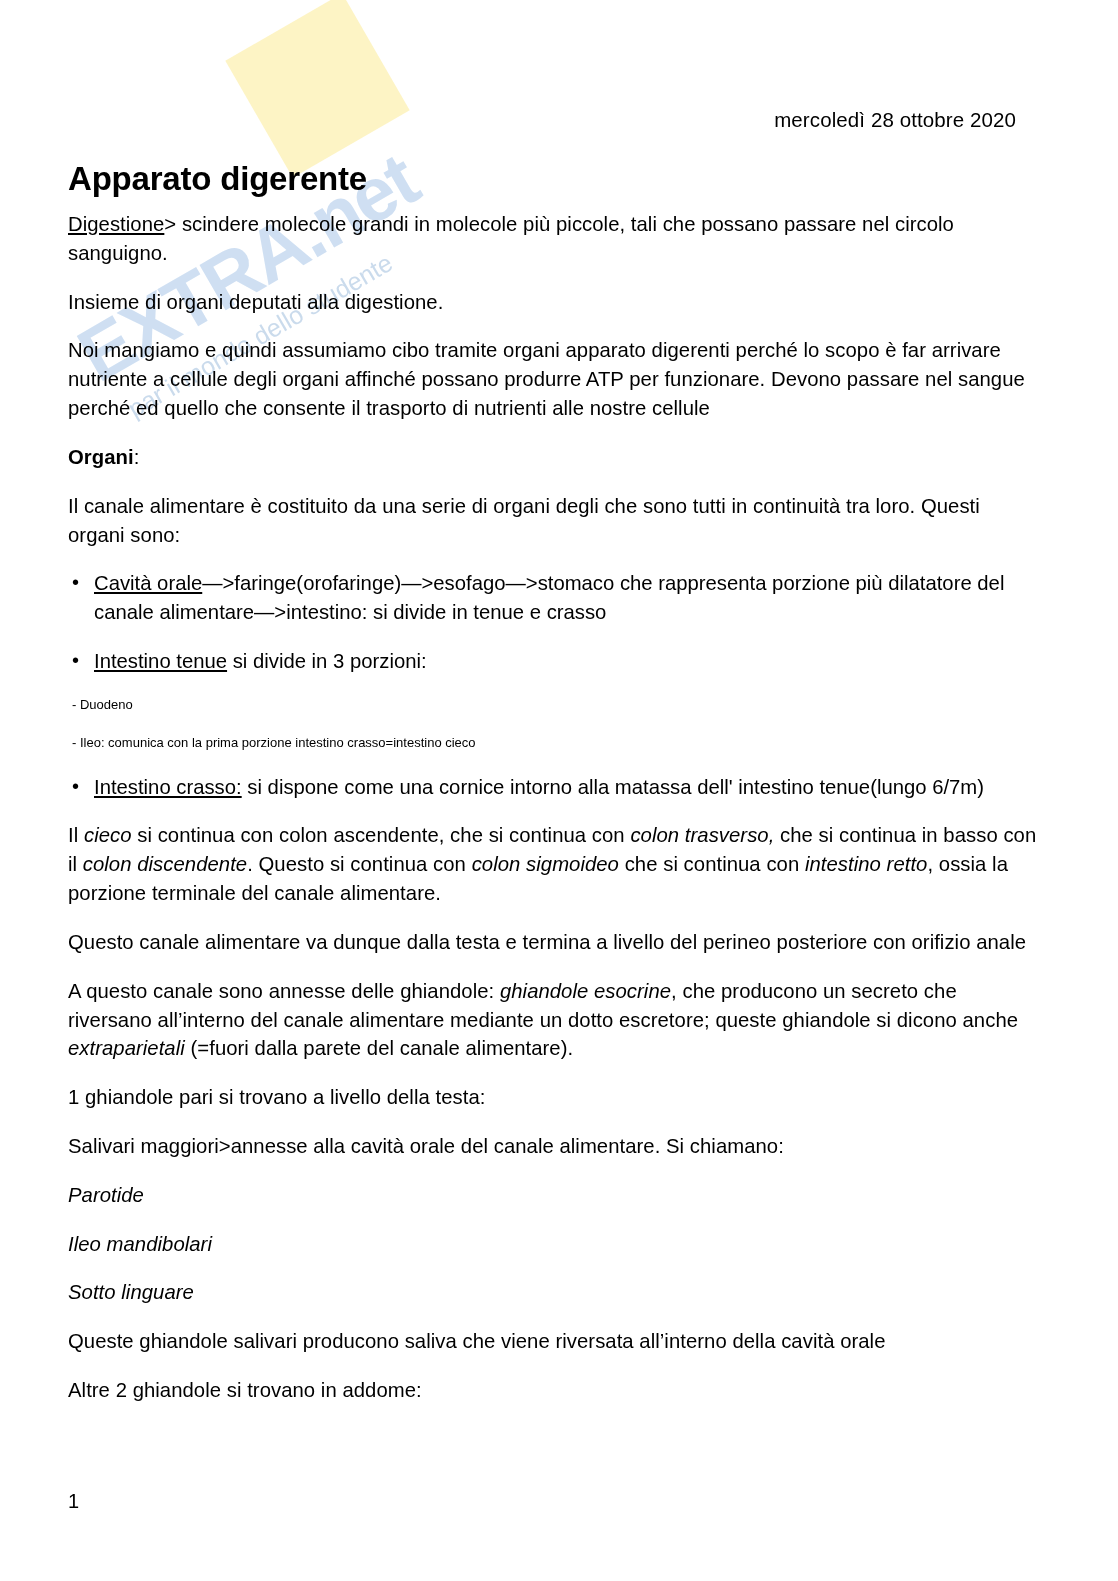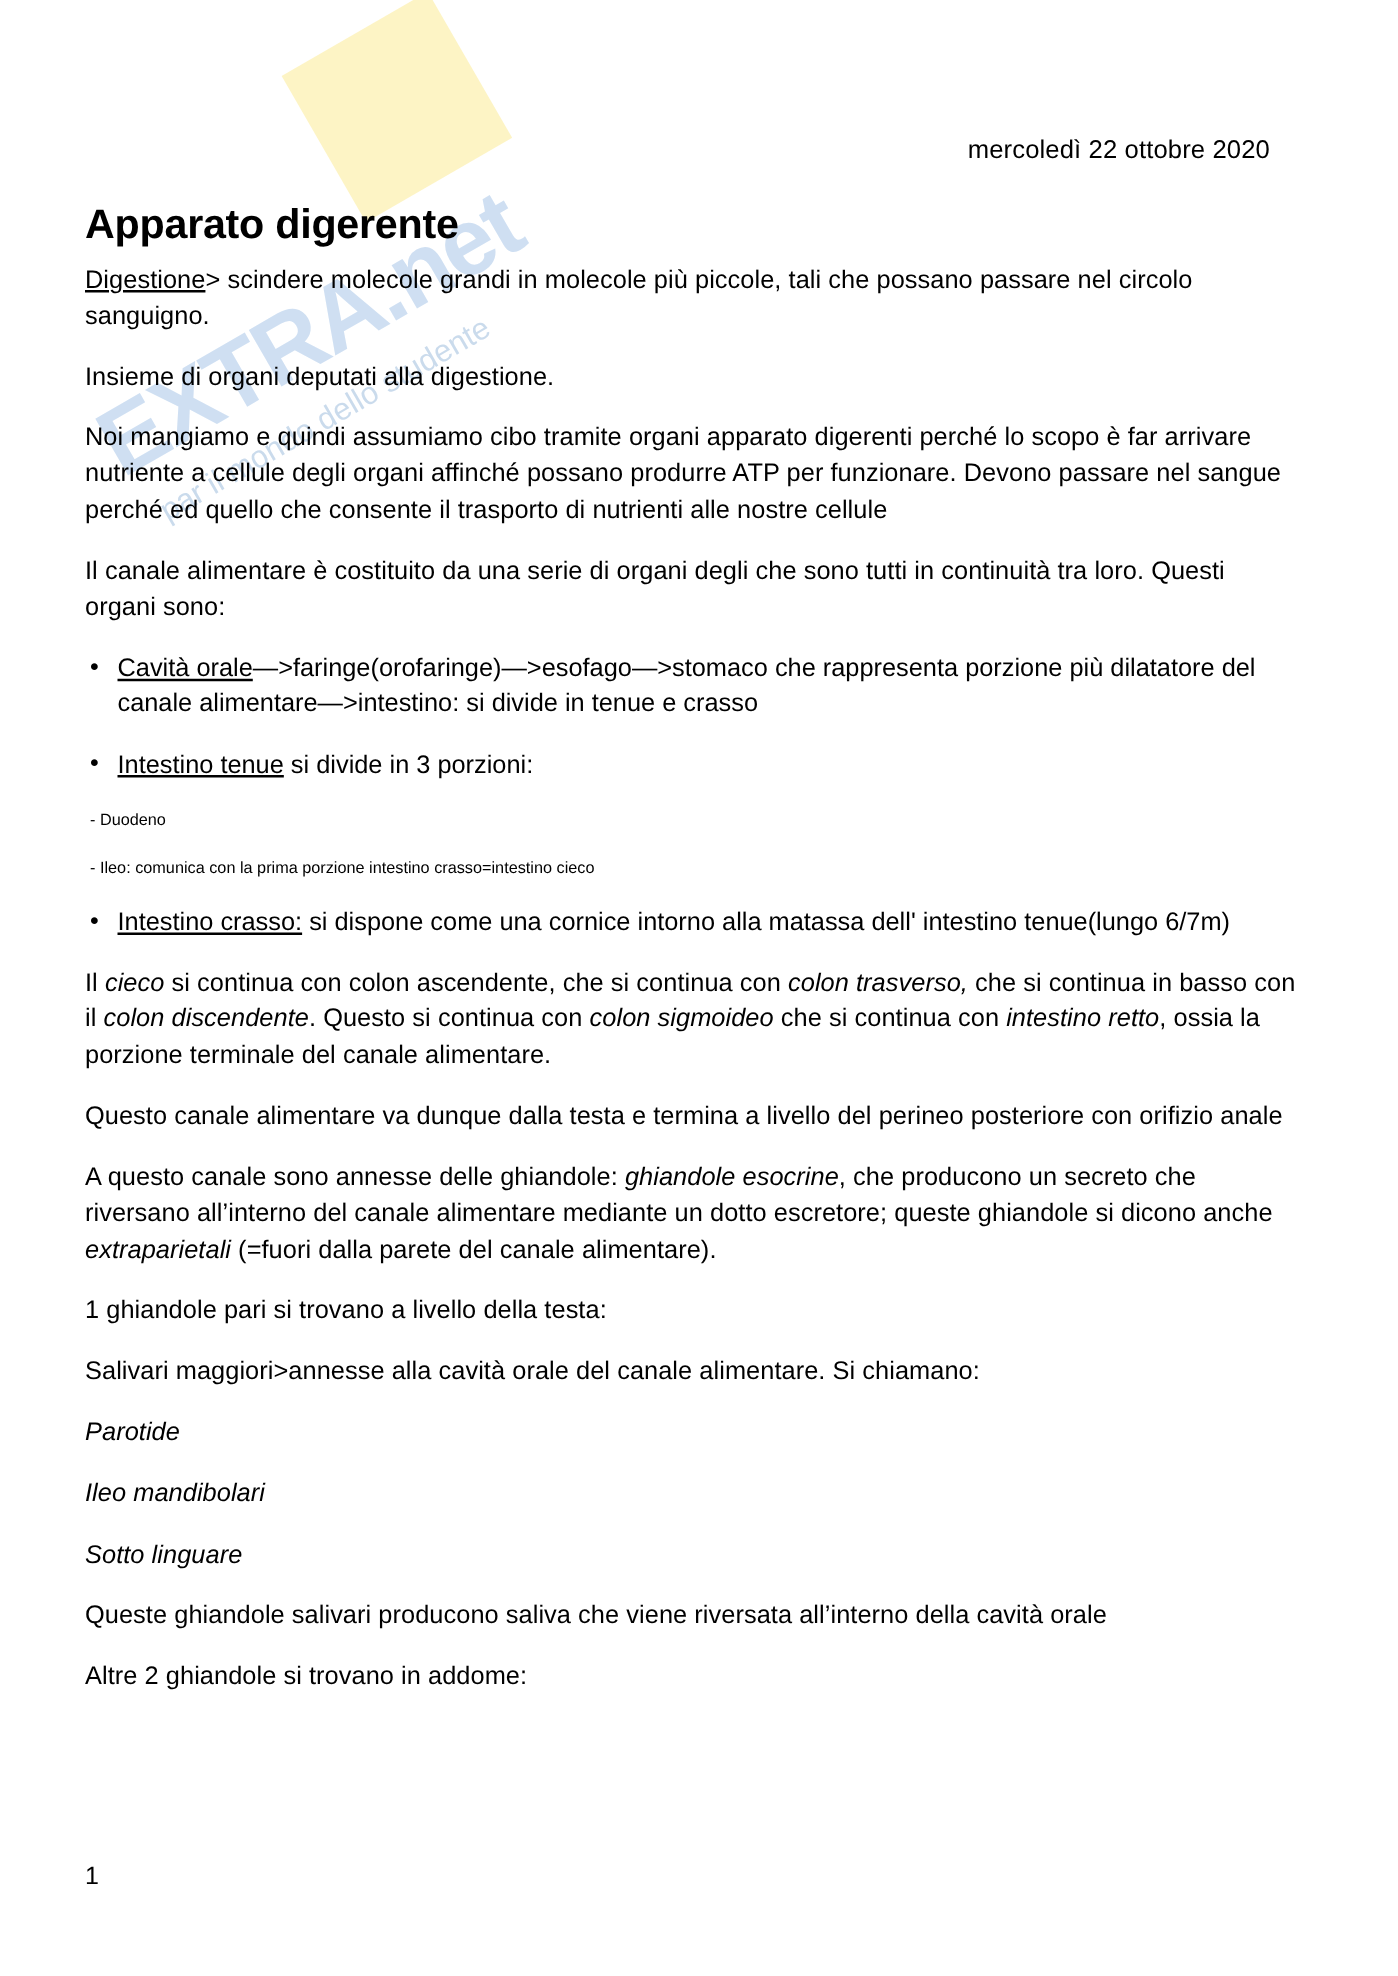--- a/index.html
+++ b/index.html
@@ -138,30 +138,31 @@
   <div class="watermark">
     <div class="wm-yellow"></div>
     <div class="wm-band">
       <div class="wm-title">EXTRA.net</div>
       <div class="wm-sub">par il mondo dello studente</div>
     </div>
   </div>
 
   <div class="content">
 
-    <div class="date-line">mercoledì 22 ottobre 2020</div>
+    <div class="date-line">mercoledì 28 ottobre 2020</div>
 
     <h1 class="doc-title">Apparato digerente</h1>
 
     <p class="para"><span class="u">Digestione</span><span>&gt; scindere molecole grandi in molecole più piccole, tali che possano passare nel circolo sanguigno.</span></p>
 
     <p class="para">Insieme di organi deputati alla digestione.</p>
 
     <p class="para">Noi mangiamo e quindi assumiamo cibo tramite organi apparato digerenti perché lo scopo è far arrivare nutriente a cellule degli organi affinché possano produrre ATP per funzionare. Devono passare nel sangue perché ed quello che consente il trasporto di nutrienti alle nostre cellule</p>
 
+    <p class="para"><span class="b">Organi</span><span>:</span></p>
 
     <p class="para">Il canale alimentare è costituito da una serie di organi degli che sono tutti in continuità tra loro. Questi organi sono:</p>
 
     <ul class="bullets">
       <li><span class="u">Cavità orale</span><span>—&gt;faringe(orofaringe)—&gt;esofago—&gt;stomaco che rappresenta porzione più dilatatore del canale alimentare—&gt;intestino: si divide in tenue e crasso</span></li>
       <li><span class="u">Intestino tenue</span><span> si divide in 3 porzioni:</span></li>
     </ul>
 
     <div class="dashline">- Duodeno</div>
     <div class="dashline">- Ileo: comunica con la prima porzione intestino crasso=intestino cieco</div>

